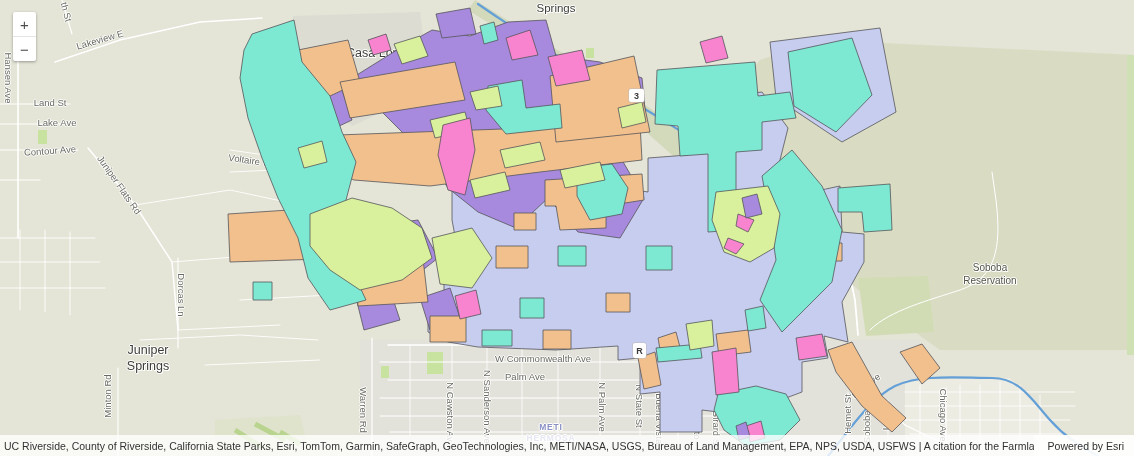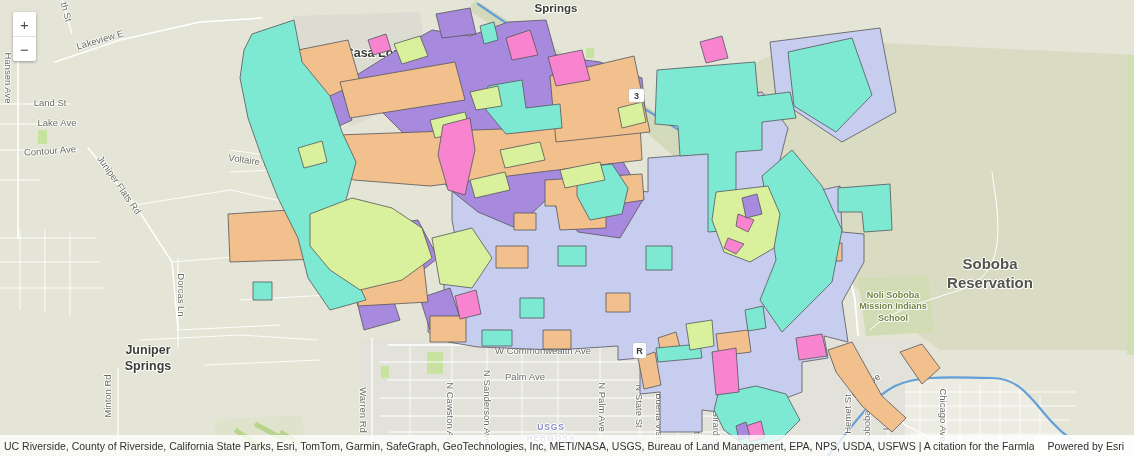--- a/index.html
+++ b/index.html
@@ -7,24 +7,24 @@
        font-family:"Liberation Sans",sans-serif;background:#e4e4d7;cursor:grab;}
   #map svg{position:absolute;left:0;top:0;}
   #basemap{z-index:0;}
   #labels{position:absolute;left:0;top:0;width:100%;height:100%;z-index:1;}
   #farmland{z-index:2;}
 
   .lbl{position:absolute;white-space:pre-line;text-align:center;line-height:1.25;
        transform-origin:center center;}
   .street{font-size:9.5px;color:#6a6a64;
        text-shadow:1px 0 0 #fff,-1px 0 0 #fff,0 1px 0 #fff,0 -1px 0 #fff;}
-  .place{font-weight:bold;color:#3c3c38;font-size:11.5px;
+  .place{font-weight:normal;color:#3c3c38;font-size:11.5px;
        text-shadow:1px 0 0 #fff,-1px 0 0 #fff,0 1px 0 #fff,0 -1px 0 #fff,1px 1px 0 #fff;}
   .place.big{font-size:12.5px;}
-  .place.small{font-size:15px;color:#54544a;}
+  .place.small{font-size:10px;color:#54544a;}
   .place.school{font-size:9px;color:#73803f;}
   .place.hermosa{font-size:8.5px;color:#8a90c4;letter-spacing:.8px;font-weight:bold;}
 
   .shield{position:absolute;background:#fff;border-radius:2px;z-index:3;
        box-shadow:0 0 0 .5px #bbb;color:#3a3a3a;font-size:9px;font-weight:bold;
        display:flex;align-items:center;justify-content:center;}
 
   #zoomctl{position:absolute;left:13px;top:12px;width:23px;z-index:4;background:#fff;
        box-shadow:0 1px 3px rgba(0,0,0,.35);border-radius:2px;}
   #zoomctl .zbtn{width:23px;height:24px;display:flex;align-items:center;justify-content:center;
@@ -109,21 +109,21 @@
     <div class="lbl street" style="left:57px;top:123px;transform:translate(-50%,-50%)">Lake Ave</div>
     <div class="lbl street" style="left:50px;top:151px;transform:translate(-50%,-50%) rotate(-4deg)">Contour Ave</div>
     <div class="lbl street" style="left:119px;top:185px;transform:translate(-50%,-50%) rotate(55deg)">Juniper Flats Rd</div>
     <div class="lbl street" style="left:252px;top:161px;transform:translate(-50%,-50%) rotate(8deg)">Voltaire Vis</div>
     <div class="lbl street" style="left:181px;top:295px;transform:translate(-50%,-50%) rotate(90deg)">Dorcas Ln</div>
     <div class="lbl street" style="left:108px;top:396px;transform:translate(-50%,-50%) rotate(-90deg)">Minton Rd</div>
     <div class="lbl street" style="left:363px;top:410px;transform:translate(-50%,-50%) rotate(90deg)">Warren Rd</div>
     <div class="lbl street" style="left:737px;top:134px;transform:translate(-50%,-50%) rotate(33deg)">Soboba Rd</div>
     <div class="lbl street" style="left:712px;top:191px;transform:translate(-50%,-50%) rotate(-6deg)">a Expy</div>
     <div class="lbl street" style="left:486px;top:339px;transform:translate(-50%,-50%)">W Esplanade Ave</div>
-    <div class="lbl street" style="left:543px;top:351px;transform:translate(-50%,-50%)">W Commonwealth Ave</div>
+    <div class="lbl street" style="left:543px;top:359px;transform:translate(-50%,-50%)">W Commonwealth Ave</div>
     <div class="lbl street" style="left:525px;top:377px;transform:translate(-50%,-50%)">Palm Ave</div>
     <div class="lbl street" style="left:450px;top:412px;transform:translate(-50%,-50%) rotate(90deg)">N Cawston Av</div>
     <div class="lbl street" style="left:487px;top:407px;transform:translate(-50%,-50%) rotate(90deg)">N Sanderson Ave</div>
     <div class="lbl street" style="left:602px;top:407px;transform:translate(-50%,-50%) rotate(90deg)">N Palm Ave</div>
     <div class="lbl street" style="left:639px;top:406px;transform:translate(-50%,-50%) rotate(90deg)">N State St</div>
     <div class="lbl street" style="left:659px;top:414px;transform:translate(-50%,-50%) rotate(90deg)">N Buena Vista</div>
     <div class="lbl street" style="left:678px;top:400px;transform:translate(-50%,-50%) rotate(90deg)">N Santa Fe St</div>
     <div class="lbl street" style="left:697px;top:410px;transform:translate(-50%,-50%) rotate(90deg)">N San Jacinto</div>
     <div class="lbl street" style="left:716px;top:424px;transform:translate(-50%,-50%) rotate(90deg)">N Girard St</div>
     <div class="lbl street" style="left:848px;top:414px;transform:translate(-50%,-50%) rotate(-90deg)">Hemet St</div>
@@ -131,25 +131,22 @@
     <div class="lbl street" style="left:886px;top:420px;transform:translate(-50%,-50%) rotate(-90deg)">Lake</div>
     <div class="lbl street" style="left:866px;top:386px;transform:translate(-50%,-50%) rotate(-38deg)">tain Ave</div>
     <div class="lbl street" style="left:943px;top:415px;transform:translate(-50%,-50%) rotate(90deg)">Chicago Ave</div>
 
     <div class="lbl place" style="left:556px;top:8px;transform:translate(-50%,-50%)">Springs</div>
     <div class="lbl place big" style="left:378px;top:54px;transform:translate(-50%,-50%)">Casa Loma</div>
     <div class="lbl place big" style="left:148px;top:359px;transform:translate(-50%,-50%);text-align:center">Juniper
 Springs</div>
     <div class="lbl place small" style="left:990px;top:274px;transform:translate(-50%,-50%)">Soboba
 Reservation</div>
-    <div class="lbl place school" style="left:893px;top:307px;transform:translate(-50%,-50%)">Noli Soboba
-Mission Indians
-School</div>
     <div class="lbl place big" style="left:827px;top:195px;transform:translate(-50%,-50%)">oboba H</div>
-    <div class="lbl place hermosa" style="left:551px;top:433px;transform:translate(-50%,-50%)">USGS
+    <div class="lbl place hermosa" style="left:551px;top:433px;transform:translate(-50%,-50%)">METI
 HERMOSA</div>
   </div>
 
   <svg id="farmland" width="1134" height="456" viewBox="0 0 1134 456">
 
     <polygon class="f-lav" points="770,42 880,28 896,112 842,142 776,98"></polygon>
     <polygon class="f-lav" points="452,188 530,182 560,192 612,186 648,192 648,158 688,155 688,128 712,128 712,98 762,92 788,128 778,168 802,194 840,186 842,232 864,234 864,262 842,302 848,342 824,336 828,358 802,362 802,392 786,398 756,390 722,397 718,412 702,410 702,432 660,432 660,392 640,394 640,358 618,360 618,346 556,350 478,347 448,342 428,332 428,300 444,292 444,262 458,252 452,220"></polygon>
 
     <polygon class="f-purple" points="352,78 400,48 432,30 470,36 508,22 546,20 556,56 600,62 642,78 646,120 622,160 644,198 620,238 578,232 548,198 516,228 478,212 448,188 428,158 398,128 374,104 352,88"></polygon>
     <polygon class="f-purple" points="436,14 470,8 476,34 442,38"></polygon>

